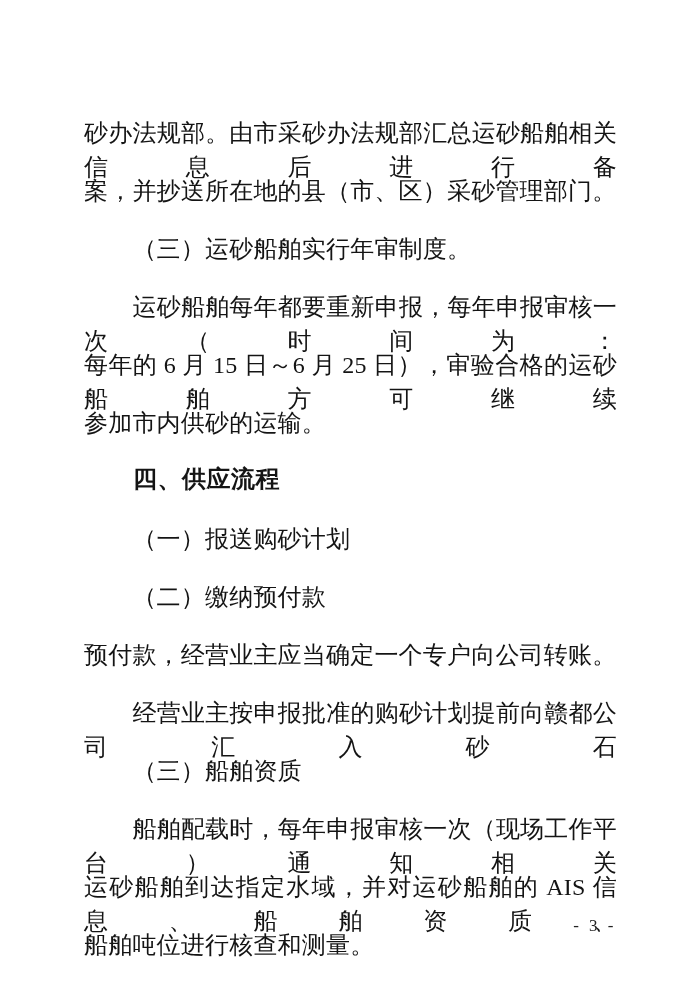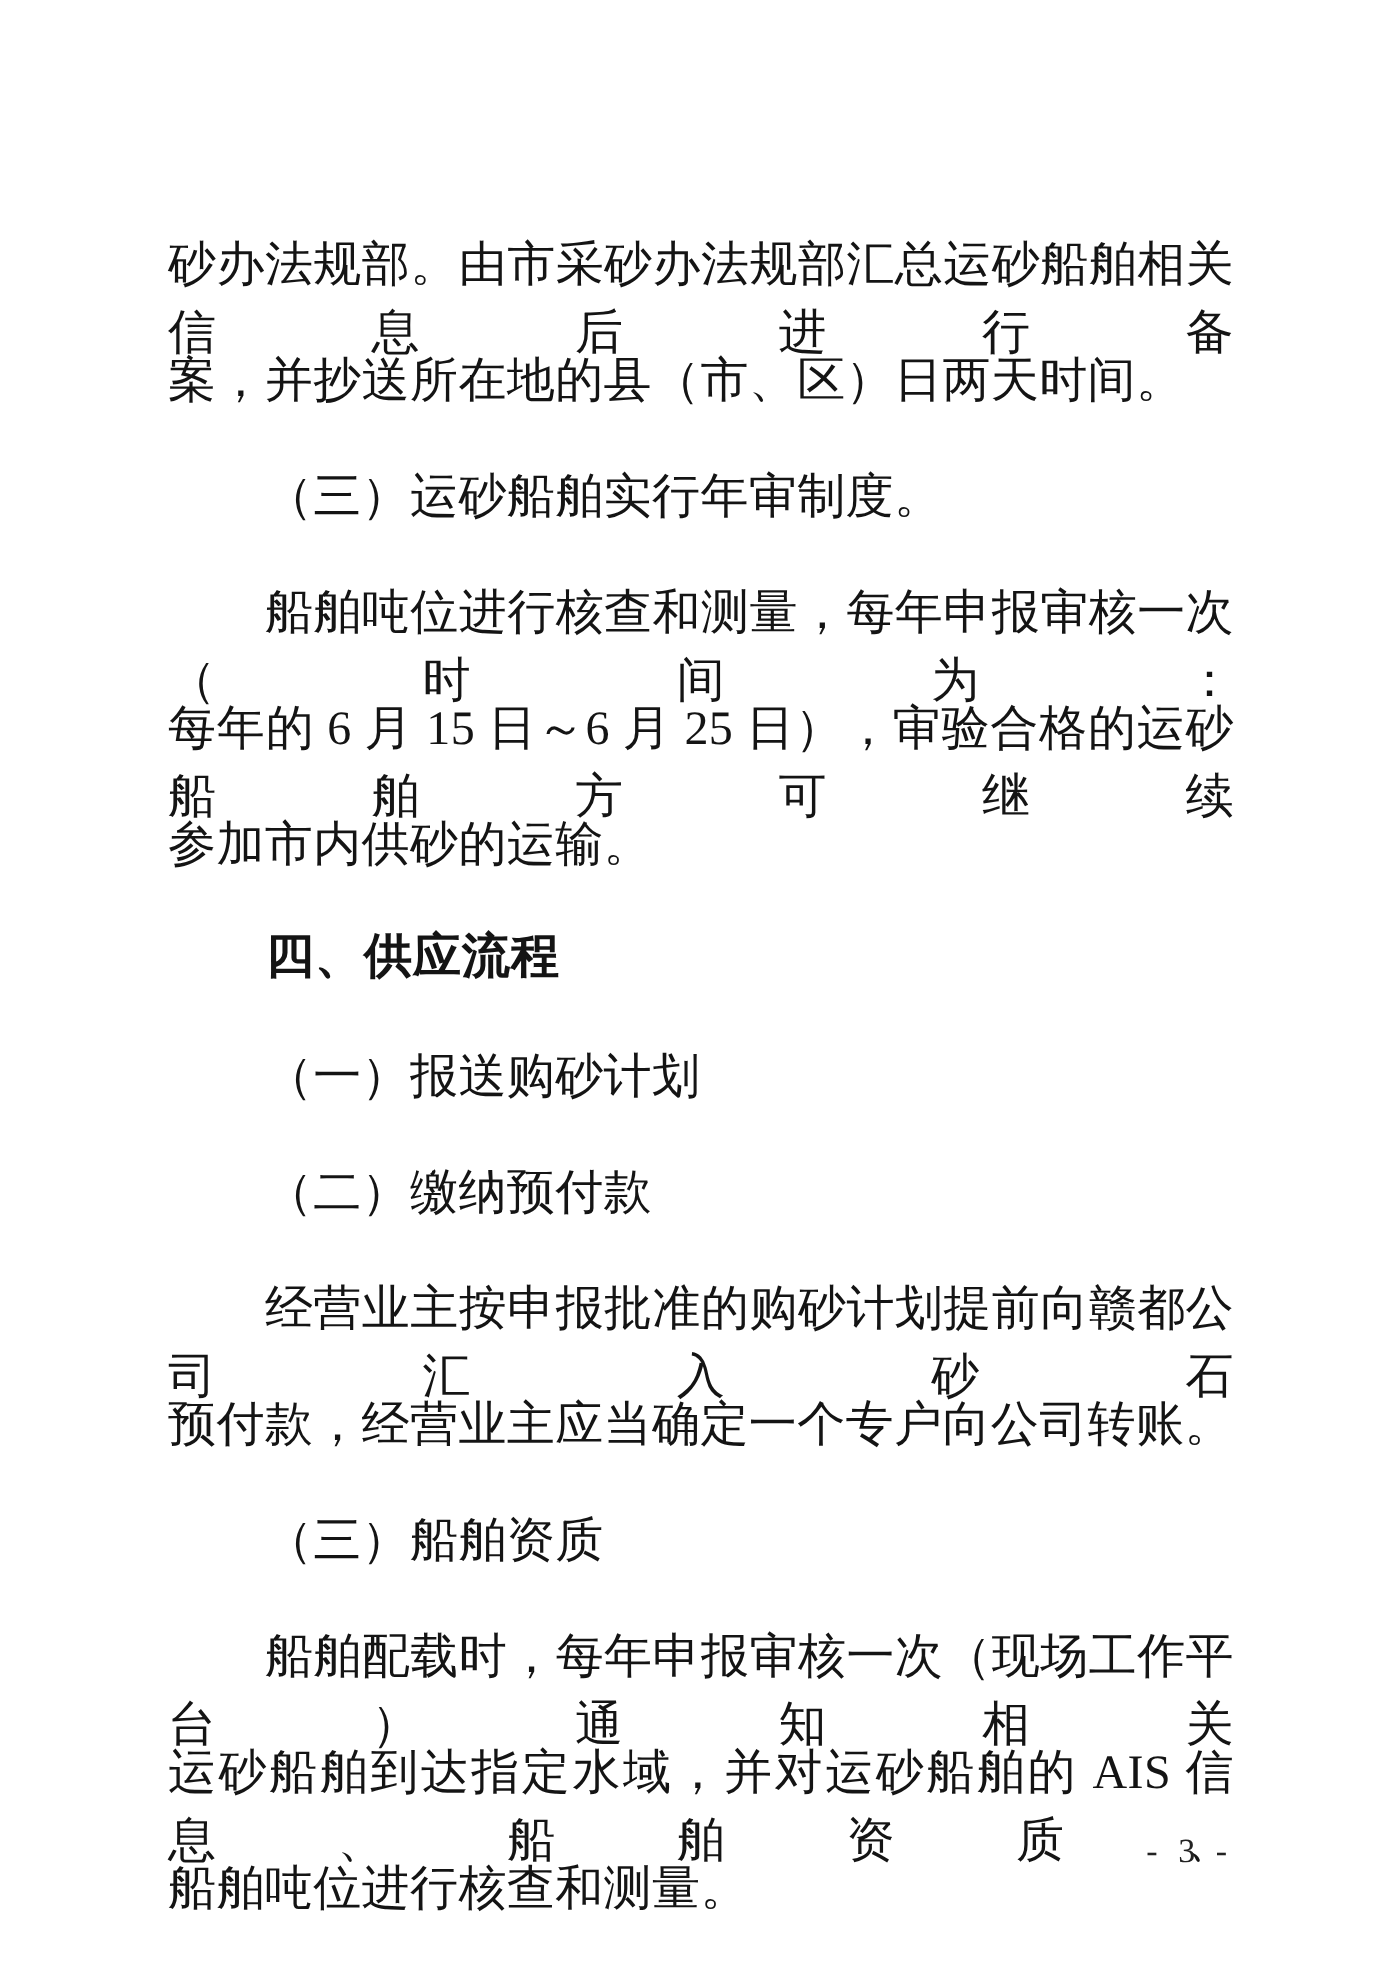--- a/index.html
+++ b/index.html
@@ -61,42 +61,42 @@
     letter-spacing: 0.5px;
   }
 </style>
 </head>
 <body>
 
 <div class="page">
   <div class="content" id="doc-content">
       <div class="para">
         <div class="line fill">砂办法规部。由市采砂办法规部汇总运砂船舶相关信息后进行备</div>
-        <div class="line">案，并抄送所在地的县（市、区）日两天时间。</div>
+        <div class="line">案，并抄送所在地的县（市、区）采砂管理部门。</div>
       </div>
       <div class="para">
         <div class="line">　　（三）运砂船舶实行年审制度。</div>
       </div>
       <div class="para">
-        <div class="line fill">　　船舶吨位进行核查和测量，每年申报审核一次（时间为：</div>
+        <div class="line fill">　　运砂船舶每年都要重新申报，每年申报审核一次（时间为：</div>
         <div class="line fill">每年的 6 月 15 日～6 月 25 日），审验合格的运砂船舶方可继续</div>
         <div class="line">参加市内供砂的运输。</div>
       </div>
       <div class="para heading">
         <div class="line">　　四、供应流程</div>
       </div>
       <div class="para">
         <div class="line">　　（一）报送购砂计划</div>
       </div>
       <div class="para">
         <div class="line">　　（二）缴纳预付款</div>
       </div>
       <div class="para">
+        <div class="line">预付款，经营业主应当确定一个专户向公司转账。</div>
         <div class="line fill">　　经营业主按申报批准的购砂计划提前向赣都公司汇入砂石</div>
-        <div class="line">预付款，经营业主应当确定一个专户向公司转账。</div>
       </div>
       <div class="para">
         <div class="line">　　（三）船舶资质</div>
       </div>
       <div class="para">
         <div class="line fill">　　船舶配载时，每年申报审核一次（现场工作平台）通知相关</div>
         <div class="line fill">运砂船舶到达指定水域，并对运砂船舶的 AIS 信息、船舶资质、</div>
         <div class="line">船舶吨位进行核查和测量。</div>
       </div>
     </div>

